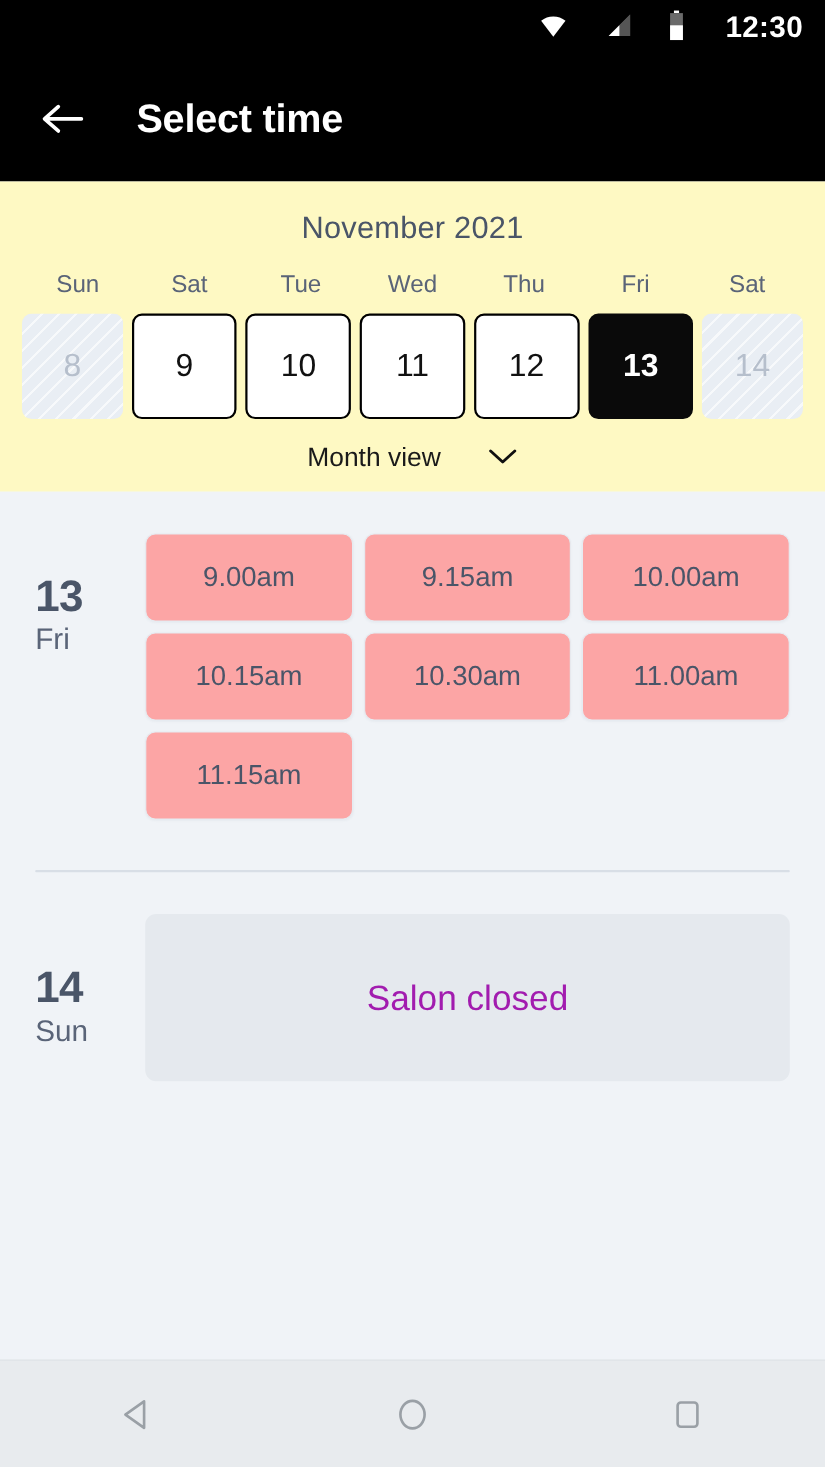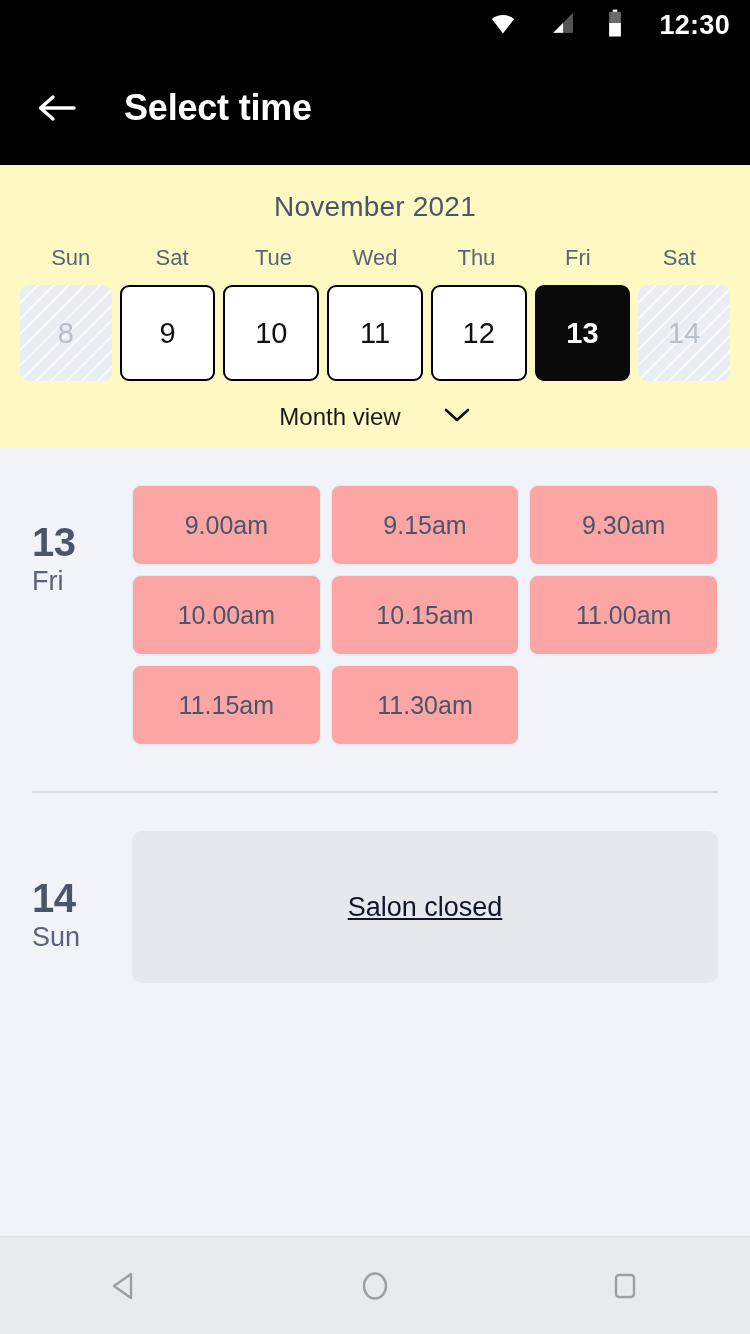--- a/index.html
+++ b/index.html
@@ -111,21 +111,21 @@
   }
   .divider{
     height:2px; background:#d8dee6; margin:46px 32px 0 32px; border-radius:2px;
   }
   .closed-group{
     display:flex; padding:0 32px; margin-top:38px;
   }
   .closed-box{
     flex:1; height:152px; background:#e5e9ee; border-radius:10px;
     display:flex; align-items:center; justify-content:center;
-    color:#0f172a; font-size:27px;text-decoration:underline;
+    color:#a21caf; font-size:32px;
   }
 
   
   .nav-bar{
     position:absolute; left:0; bottom:0; width:750px; height:98px;
     background:#e8ebee; border-top:1px solid #dfe3e7;
     display:flex; align-items:center; justify-content:space-around;
   }
   .nav-btn{ width:120px; height:70px; display:flex; align-items:center; justify-content:center; }
 </style>
@@ -202,26 +202,25 @@
 <div class="slots-area">
 
   <div class="day-group">
     <div class="day-label">
       <div class="dnum">13</div>
       <div class="dname">Fri</div>
     </div>
     <div class="slot-grid">
       <div class="slot">9.00am</div>
       <div class="slot">9.15am</div>
-      <div class="slot">9.30am</div>
       <div class="slot">10.00am</div>
       <div class="slot">10.15am</div>
+      <div class="slot">10.30am</div>
       <div class="slot">11.00am</div>
       <div class="slot">11.15am</div>
-      <div class="slot">11.30am</div>
     </div>
   </div>
 
   <div class="divider"></div>
 
   <div class="closed-group">
     <div class="day-label">
       <div class="dnum">14</div>
       <div class="dname">Sun</div>
     </div>

